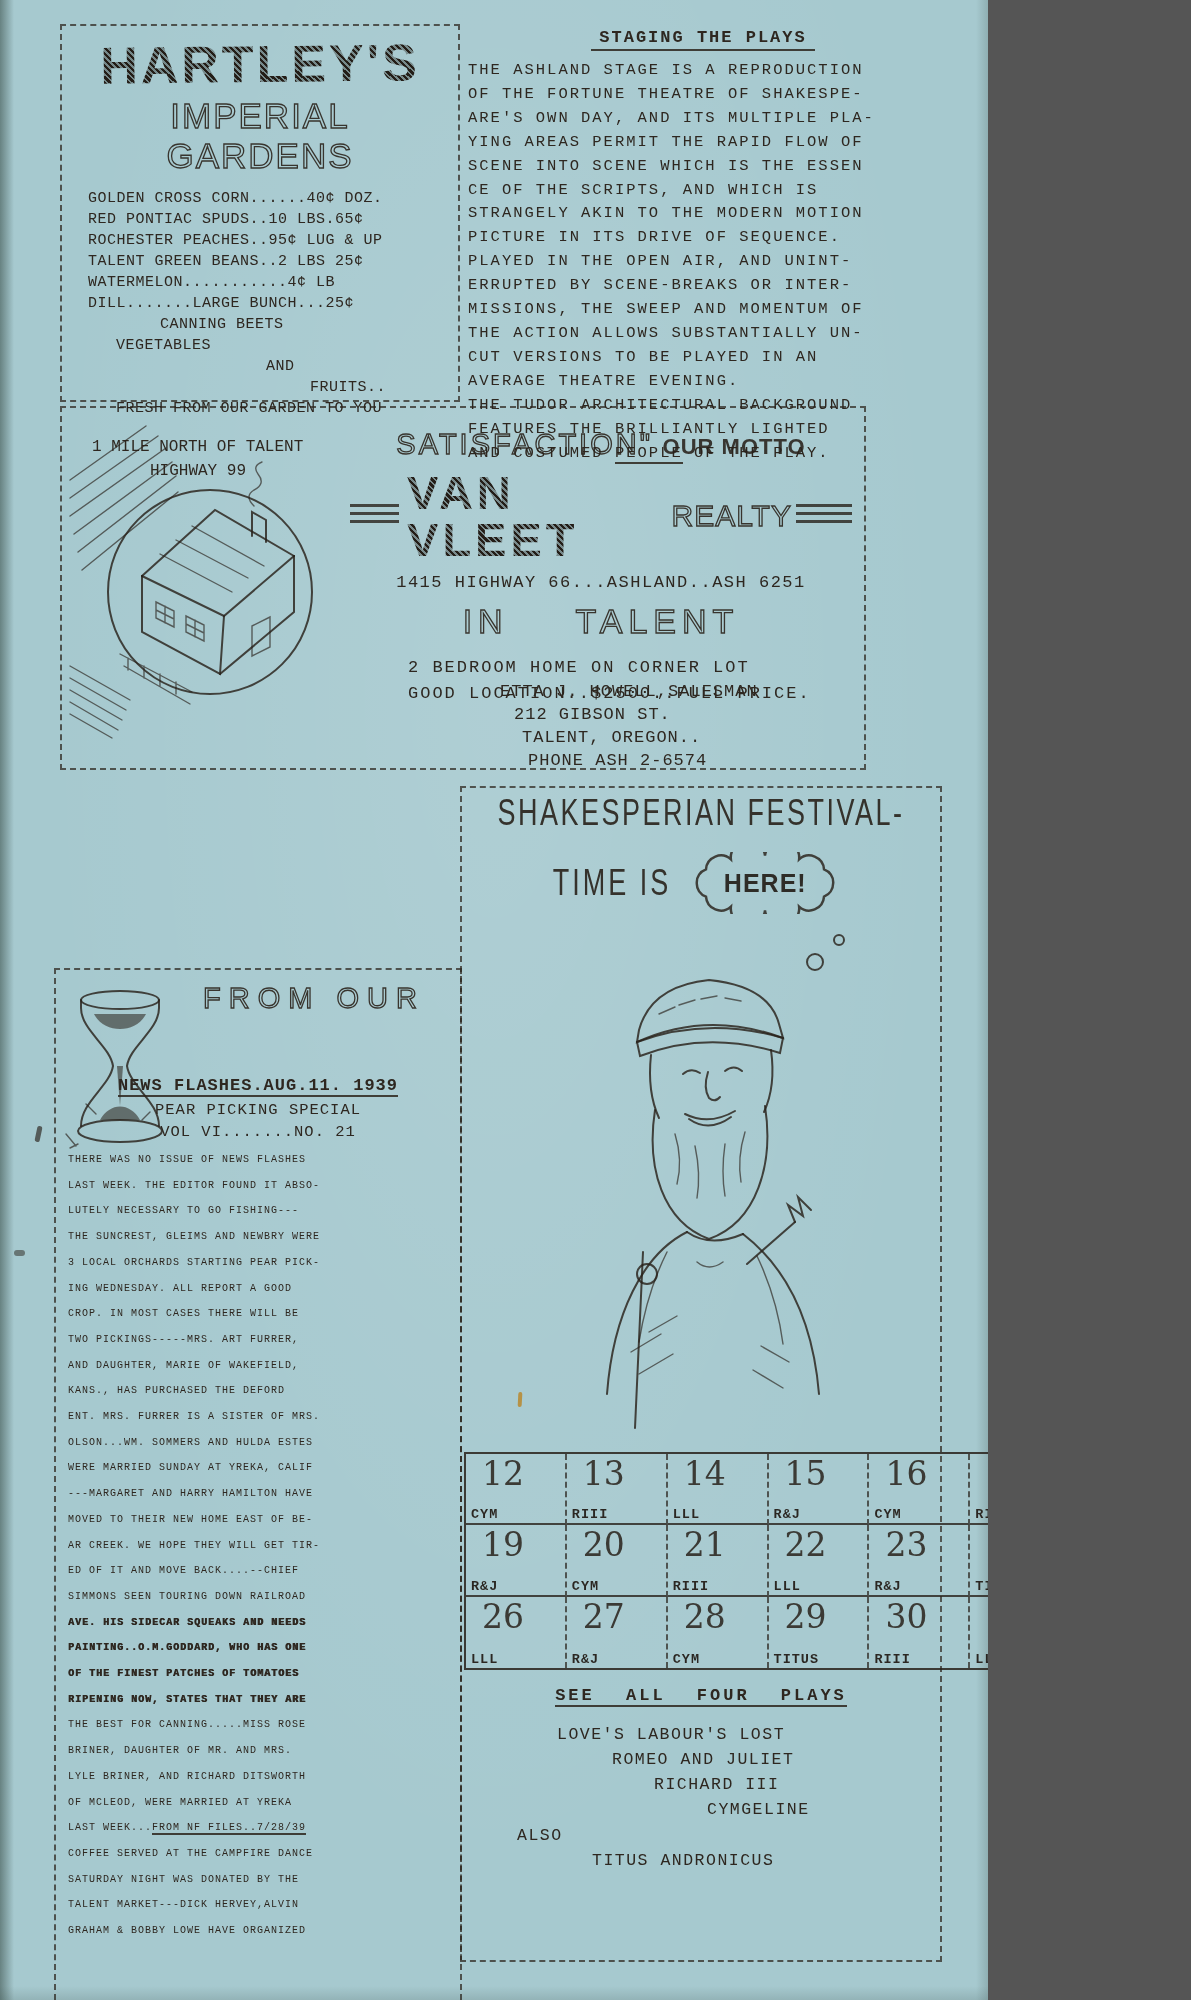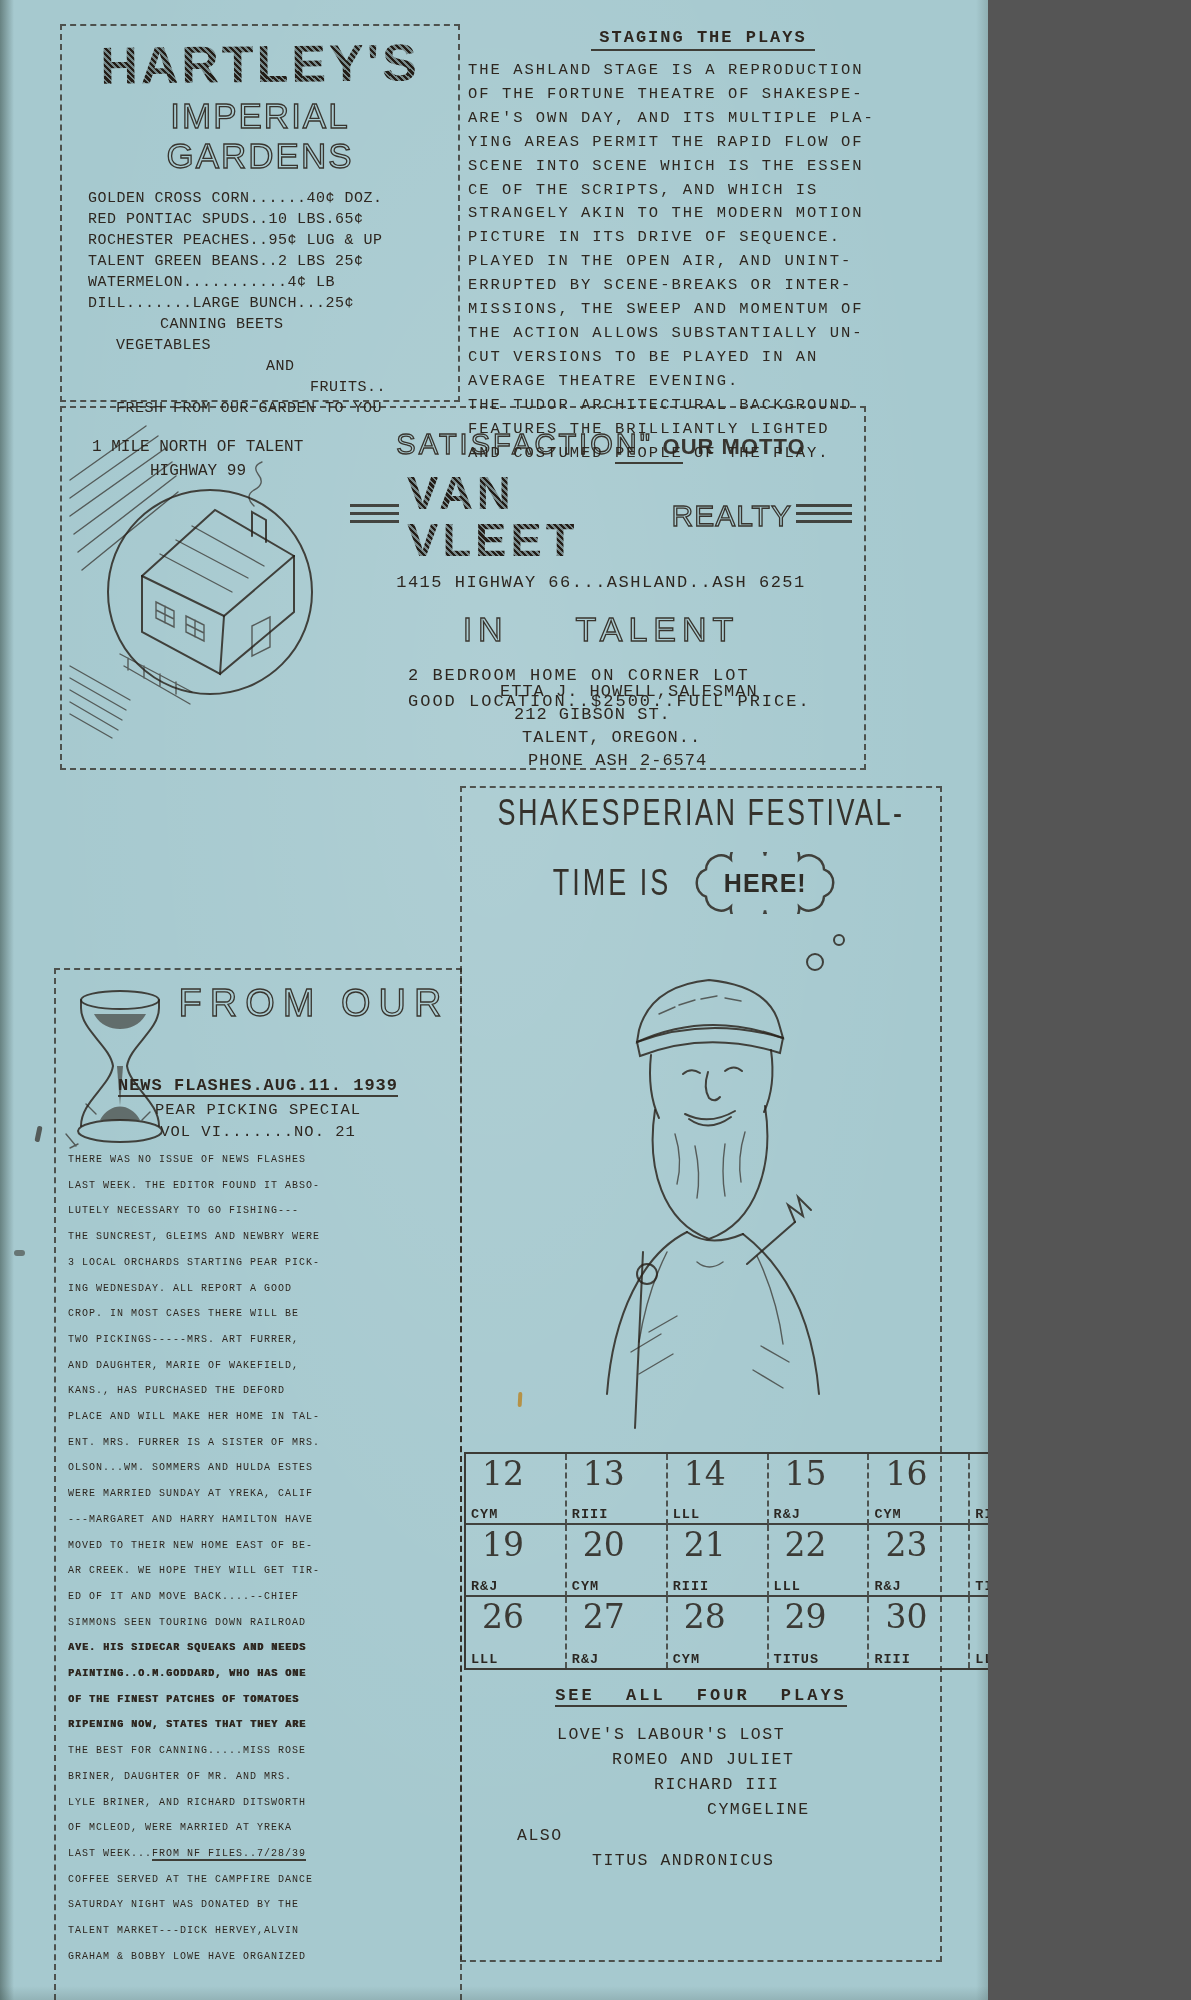--- a/index.html
+++ b/index.html
@@ -55,31 +55,31 @@
   .vv-motto{text-align:center;}
   .vv-motto .big{font-size:29px;letter-spacing:3px;}
   .vv-motto .small{font-family:"Liberation Sans",sans-serif;font-size:22px;font-weight:bold;letter-spacing:1px;color:rgba(40,33,26,.88);}
   .vv-brandrow{display:flex;align-items:center;justify-content:center;margin-top:8px;}
   .stripes{height:24px;background:repeating-linear-gradient(to bottom,rgba(40,34,27,.8) 0 3px,rgba(0,0,0,0) 3px 8px);}
   .stripes.l{width:56px;margin-right:8px;}
   .stripes.r{width:64px;margin-left:4px;}
   .vv-brand{font-size:47px;letter-spacing:4px;line-height:1;}
   .vv-brandsub{font-size:30px;letter-spacing:1px;margin-left:5px;}
   .vv-addr{margin-top:10px;text-align:center;font-size:17px;letter-spacing:1.5px;}
-  .vv-intalent{margin-top:18px;text-align:center;font-size:34px;letter-spacing:6px;word-spacing:52px;}
+  .vv-intalent{margin-top:10px;text-align:center;font-size:34px;letter-spacing:6px;word-spacing:52px;}
   .vv-listing{margin:14px 0 0 58px;font-size:17px;letter-spacing:2px;line-height:26px;}
   .vv-contact{position:absolute;left:438px;top:272px;font-size:17px;letter-spacing:1px;line-height:23px;}
   .contact-line:nth-child(2){padding-left:14px;}
   .contact-line:nth-child(3){padding-left:22px;}
   .contact-line:nth-child(4){padding-left:28px;}
 
   
   .files{left:54px;top:968px;width:404px;height:1030px;border-bottom:none;}
   .files-title{position:absolute;left:122px;top:12px;width:272px;text-align:center;}
-  .files-title .l1{font-size:38px;letter-spacing:8px;}
+  .files-title .l1{font-size:29px;letter-spacing:8px;}
   .files-title .l2{font-size:38px;letter-spacing:10px;padding-left:36px;}
   .files-mast{position:absolute;left:0;top:106px;width:100%;text-align:center;font-size:17px;font-weight:bold;letter-spacing:1px;}
   .files-sub1{position:absolute;left:0;top:131px;width:100%;text-align:center;font-size:15.5px;letter-spacing:1px;}
   .files-sub2{position:absolute;left:0;top:153px;width:100%;text-align:center;font-size:15.5px;letter-spacing:1px;}
   .files-body{position:absolute;left:12px;top:177px;font-size:10px;letter-spacing:1px;line-height:25.7px;}
 
   
   .festival{left:460px;top:786px;width:478px;height:1172px;}
   .f-title1{margin-top:10px;text-align:center;font-family:"Liberation Sans",sans-serif;font-size:27px;letter-spacing:2.5px;transform:scaleY(1.4);color:rgba(40,33,26,.9);}
   .f-title2row{position:absolute;left:0;top:64px;width:100%;display:flex;align-items:center;justify-content:center;gap:10px;}
@@ -258,21 +258,20 @@
         <div class="tline ">THERE WAS NO ISSUE OF NEWS FLASHES</div>
         <div class="tline ">LAST WEEK. THE EDITOR FOUND IT ABSO-</div>
         <div class="tline ">LUTELY NECESSARY TO GO FISHING---</div>
         <div class="tline ">THE SUNCREST, GLEIMS AND NEWBRY WERE</div>
         <div class="tline ">3 LOCAL ORCHARDS STARTING PEAR PICK-</div>
         <div class="tline ">ING WEDNESDAY. ALL REPORT A GOOD</div>
         <div class="tline ">CROP. IN MOST CASES THERE WILL BE</div>
         <div class="tline ">TWO PICKINGS-----MRS. ART FURRER,</div>
         <div class="tline ">AND DAUGHTER, MARIE OF WAKEFIELD,</div>
         <div class="tline ">KANS., HAS PURCHASED THE DEFORD</div>
-        <div class="tline ">PLACE AND WILL MAKE HER HOME IN TAL-</div>
         <div class="tline ">ENT. MRS. FURRER IS A SISTER OF MRS.</div>
         <div class="tline ">OLSON...WM. SOMMERS AND HULDA ESTES</div>
         <div class="tline ">WERE MARRIED SUNDAY AT YREKA, CALIF</div>
         <div class="tline ">---MARGARET AND HARRY HAMILTON HAVE</div>
         <div class="tline ">MOVED TO THEIR NEW HOME EAST OF BE-</div>
         <div class="tline ">AR CREEK. WE HOPE THEY WILL GET TIR-</div>
         <div class="tline ">ED OF IT AND MOVE BACK....--CHIEF</div>
         <div class="tline ">SIMMONS SEEN TOURING DOWN RAILROAD</div>
         <div class="tline b">AVE. HIS SIDECAR SQUEAKS AND NEEDS</div>
         <div class="tline b">PAINTING..O.M.GODDARD, WHO HAS ONE</div>

